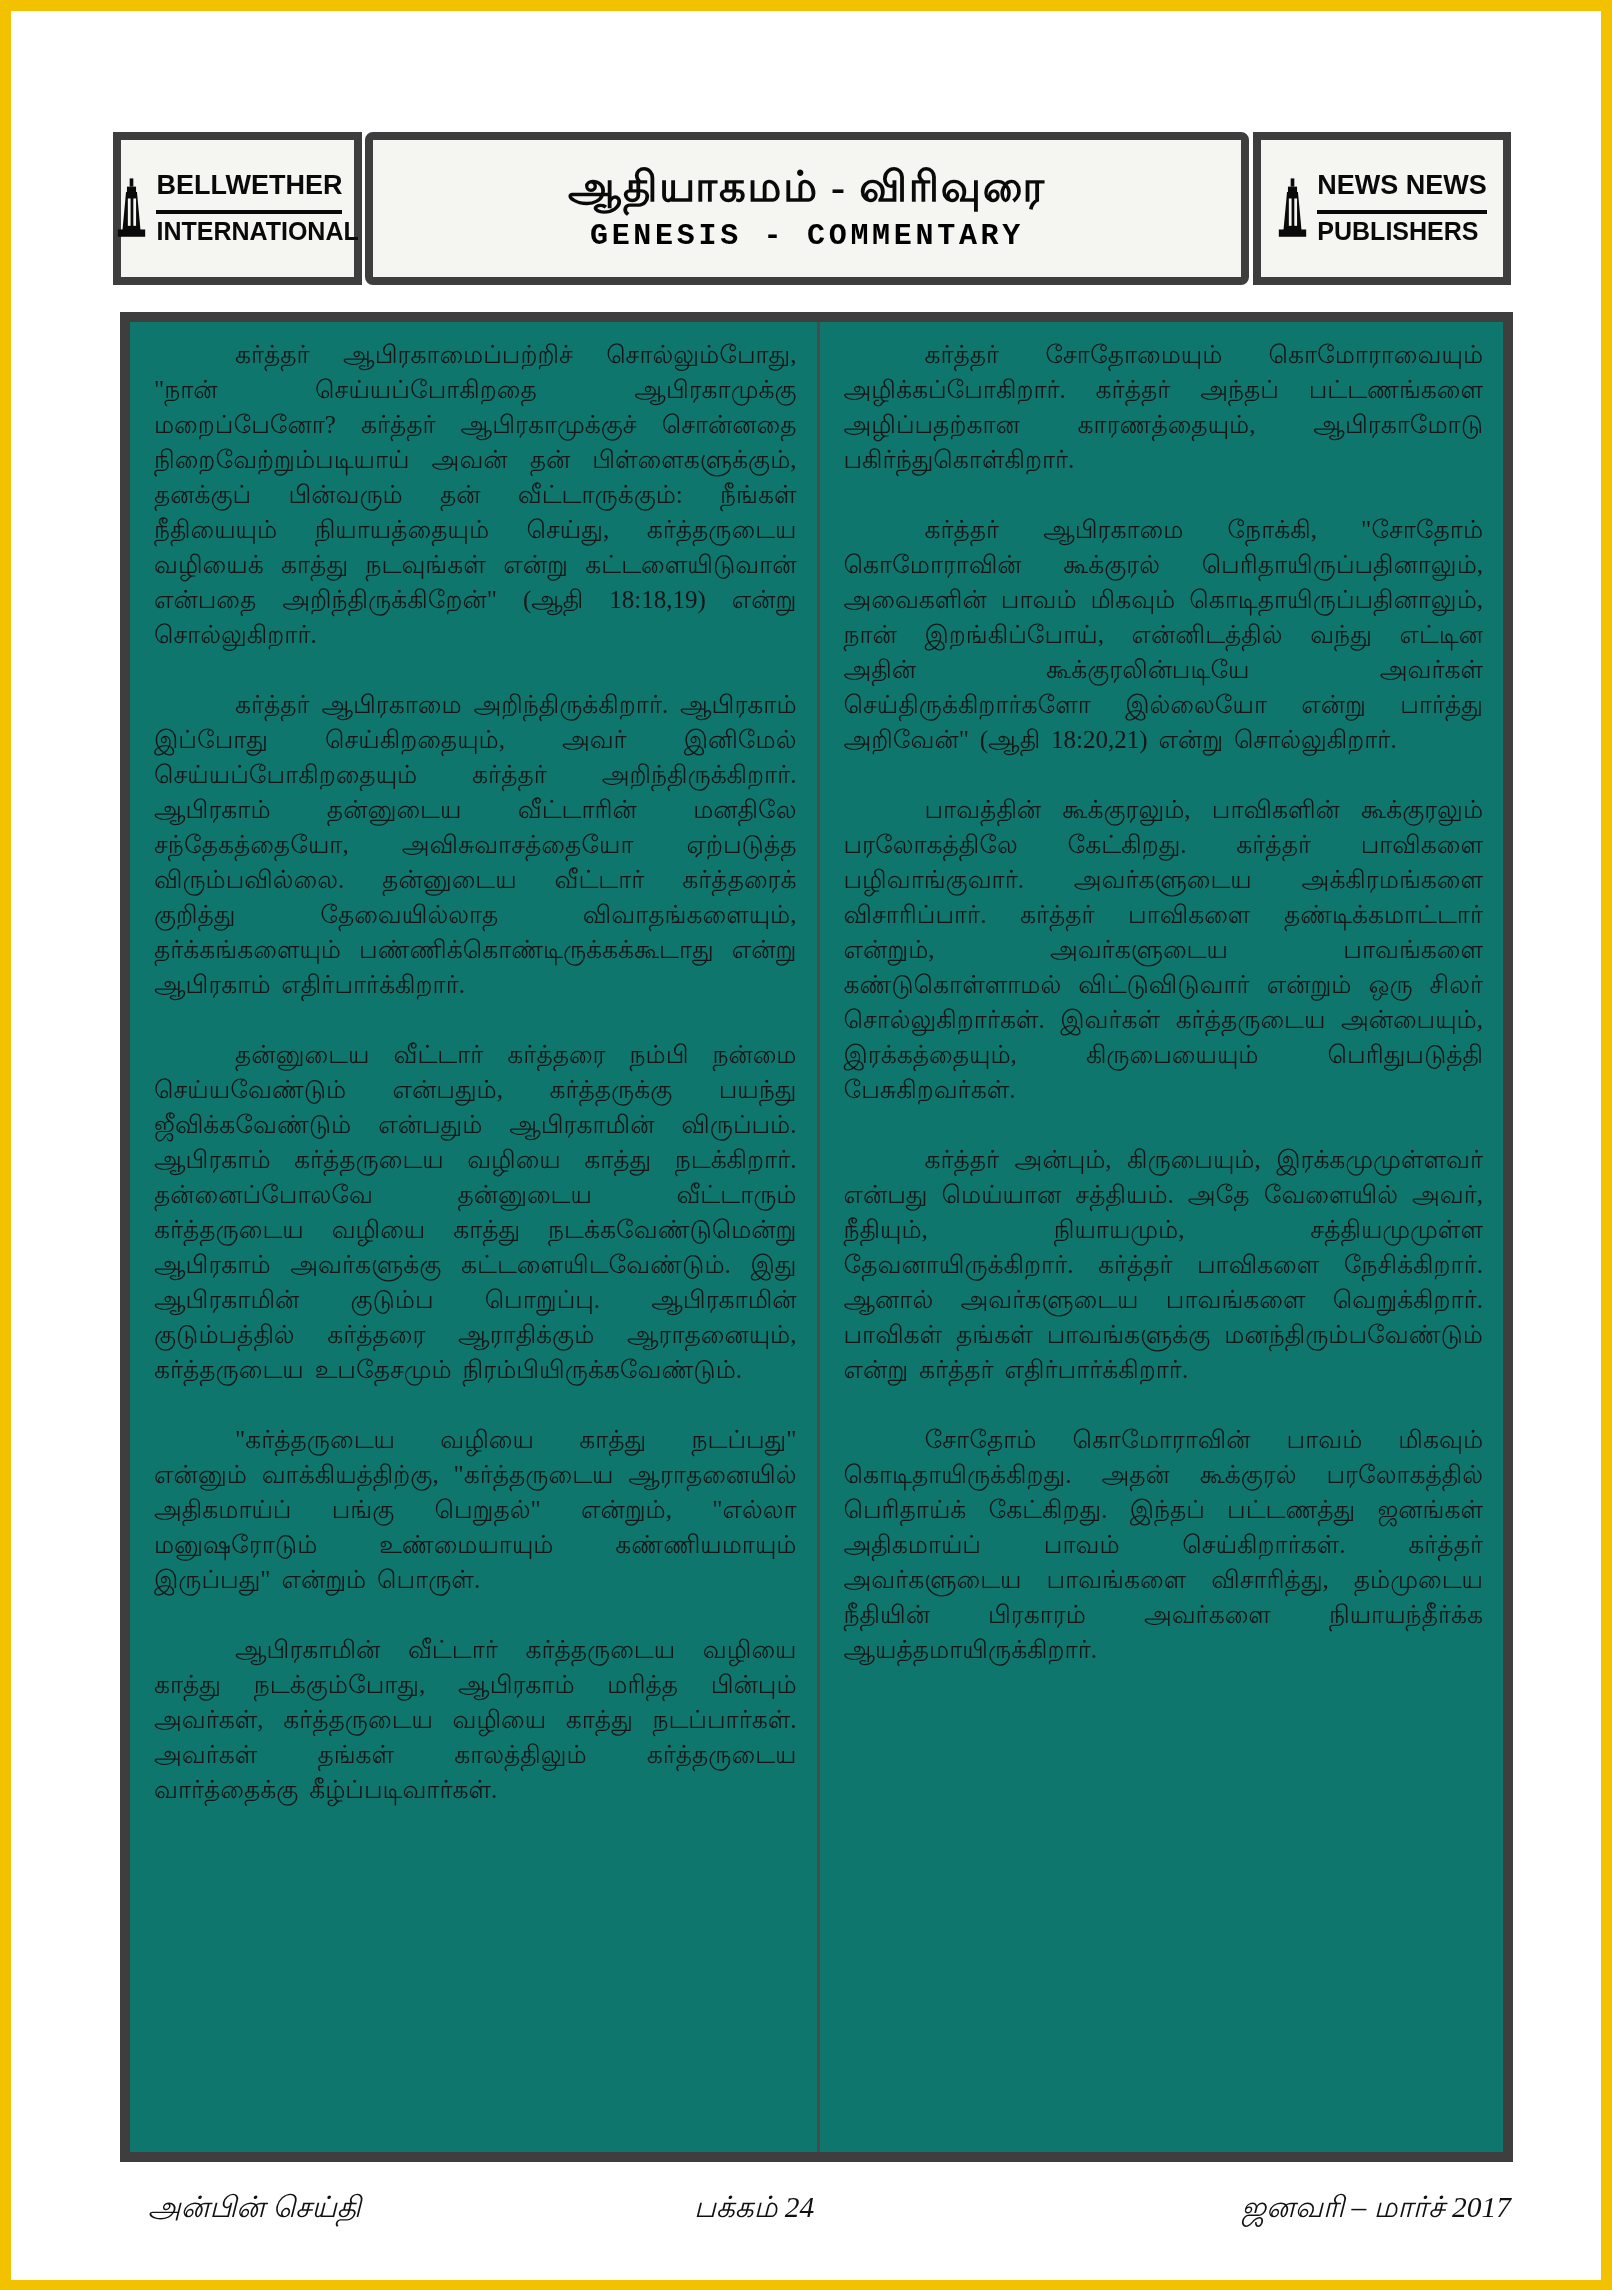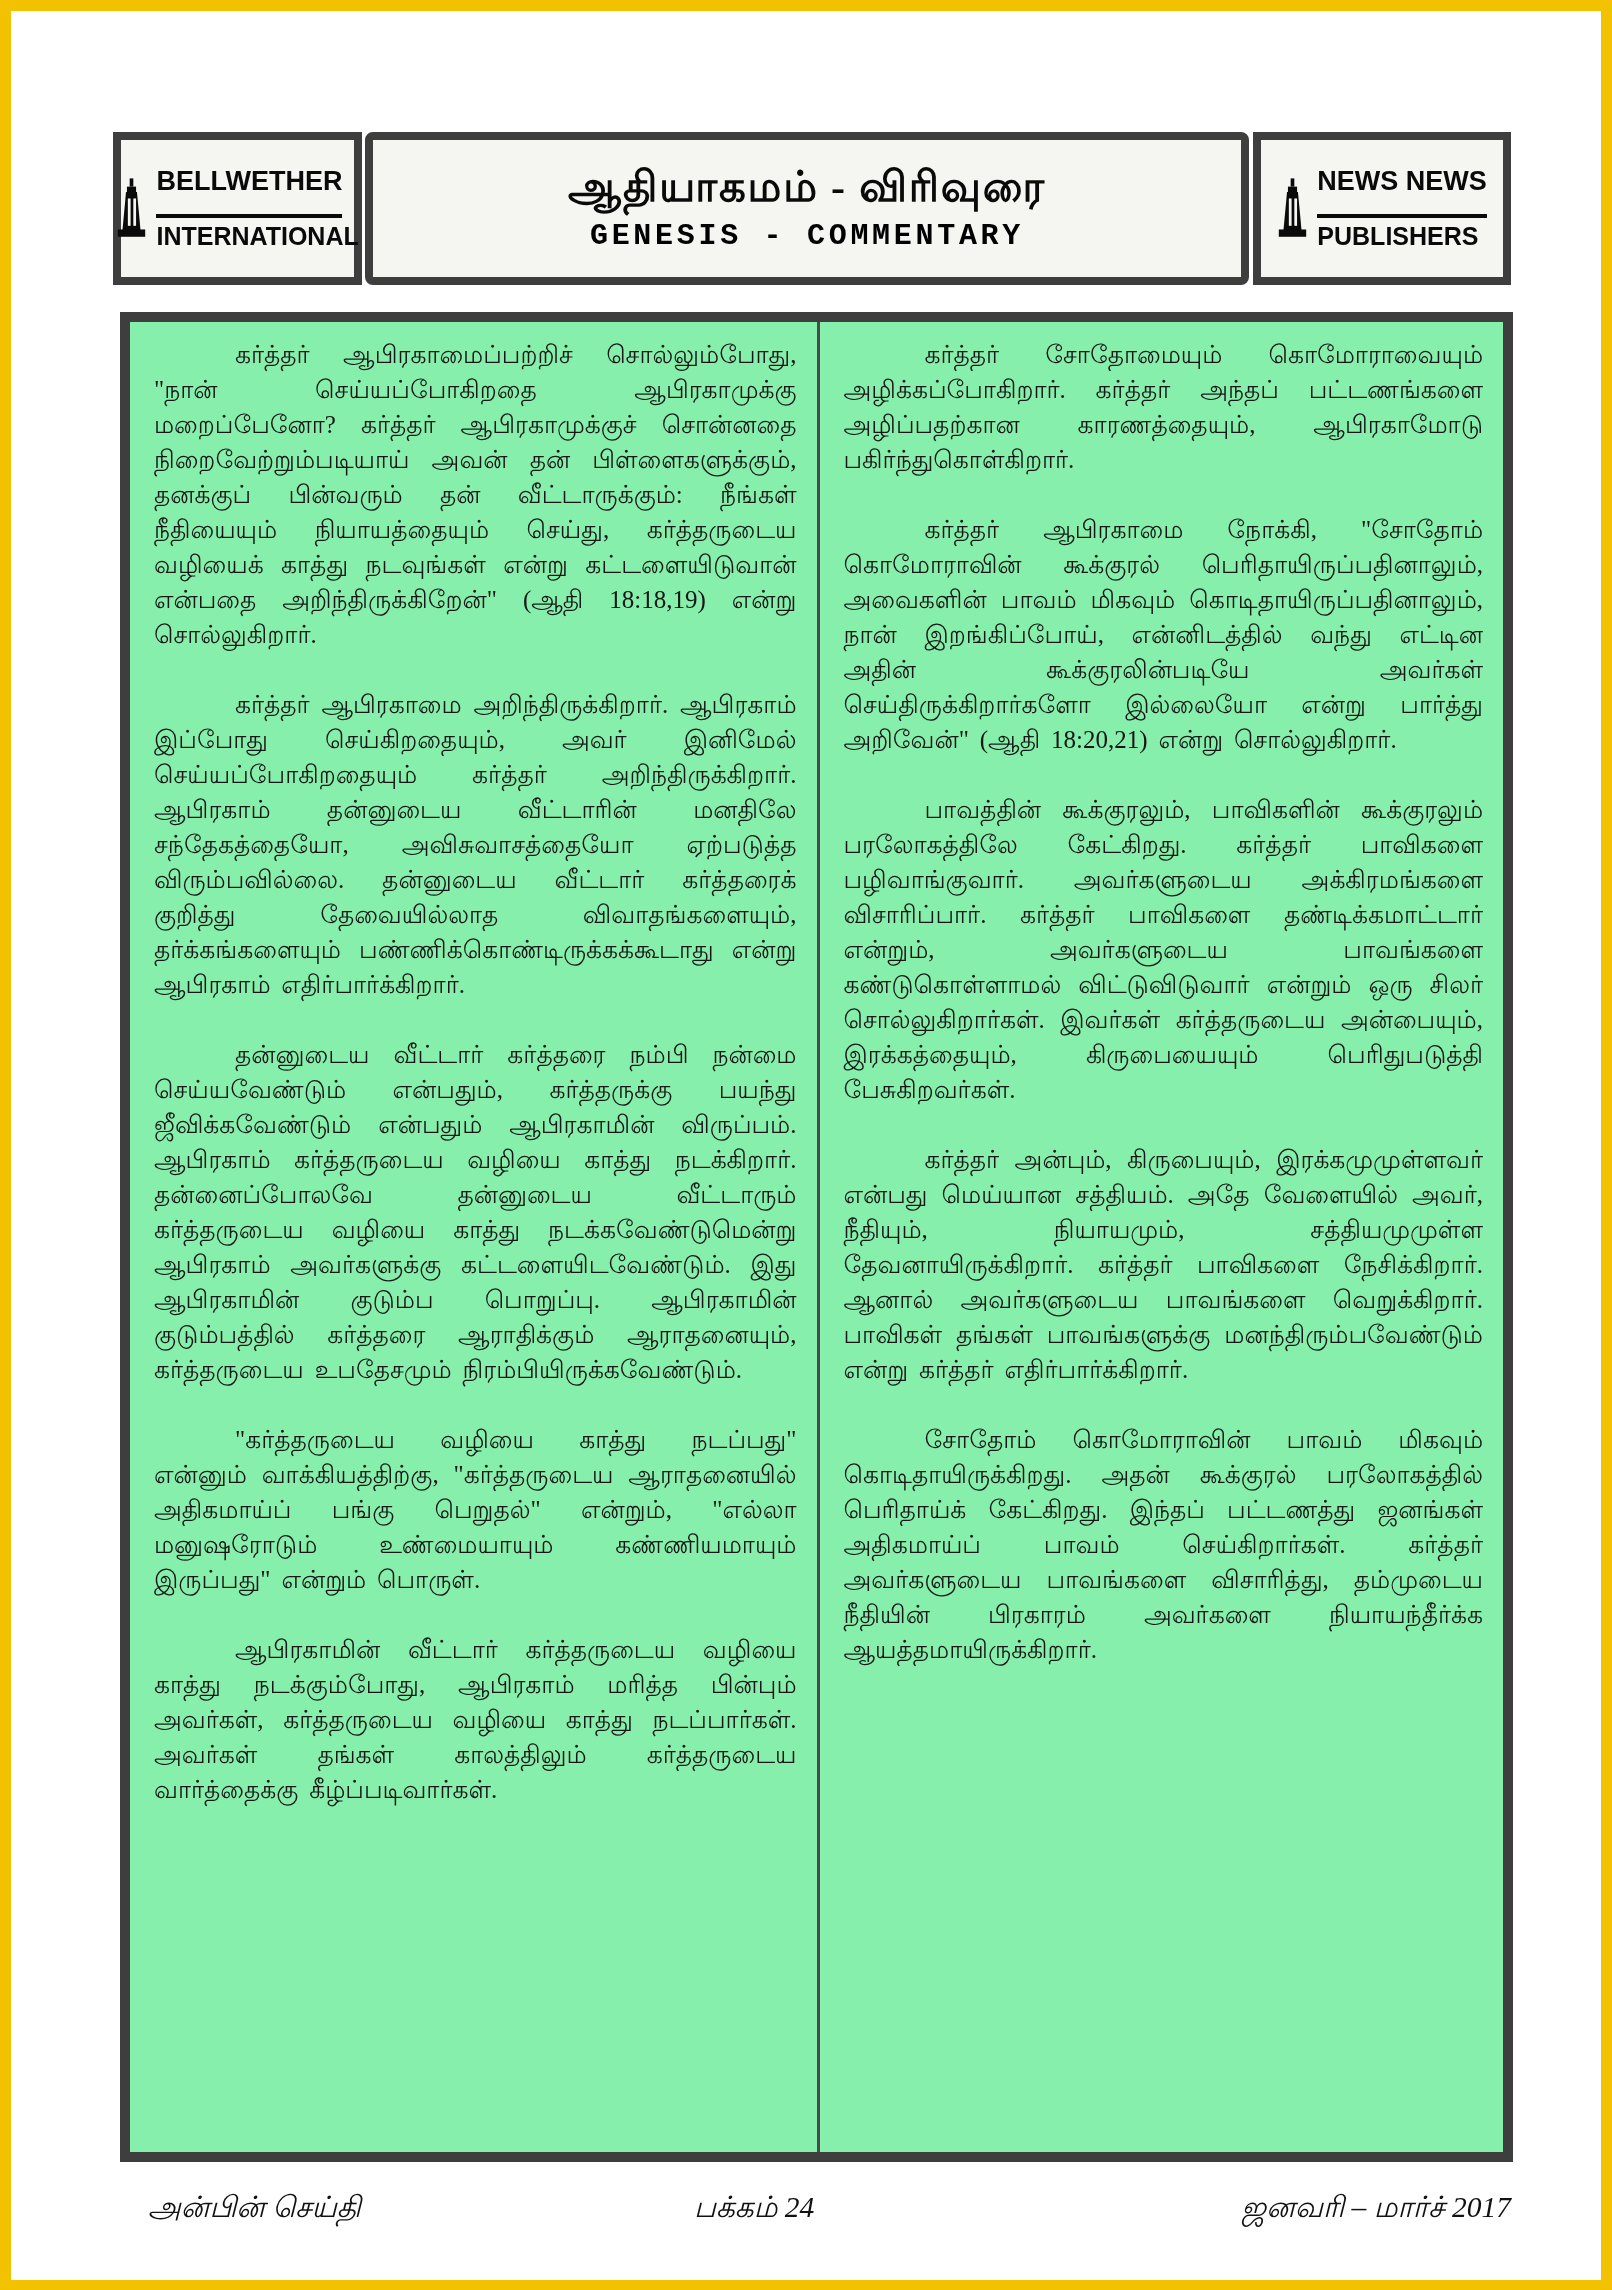--- a/index.html
+++ b/index.html
@@ -25,39 +25,39 @@
   .logo-right{left:1242px;width:258px;}
   .logo-inner{
     height:100%;display:flex;align-items:center;justify-content:center;gap:9.2px;
   }
   .lh-icon{width:31px;height:61px;flex:0 0 auto;}
   .lh-icon svg{width:100%;height:100%;}
   .logo-text{display:flex;flex-direction:column;align-items:flex-start;}
   .logo-line1{
     font-family:"Liberation Sans", sans-serif;font-weight:bold;
     font-size:27px;letter-spacing:0px;line-height:1.05;color:#0a0a0a;
-    padding-bottom:19px;border-bottom:4.6px solid #0a0a0a;white-space:nowrap;
+    padding-bottom:10px;border-bottom:4.6px solid #0a0a0a;white-space:nowrap;
   }
   .logo-line2{
     font-family:"Liberation Sans", sans-serif;font-weight:bold;
     font-size:25px;line-height:1.1;color:#0a0a0a;padding-top:4.6px;white-space:nowrap;
   }
   .title-inner{height:100%;display:flex;flex-direction:column;align-items:center;justify-content:center;gap:13px;}
   .title-tamil{
     font-weight:bold;font-size:42px;line-height:1;color:#0a0a0a;
     font-family:"Liberation Serif", serif;letter-spacing:1.8px;
   }
   .title-english{
     font-family:Liberation Mono, monospace;font-weight:bold;
     font-size:30px;line-height:1;letter-spacing:3.7px;color:#000000;
   }
   
   .main-box{
     position:absolute;left:109px;top:301px;width:1393px;height:1850px;
-    box-sizing:border-box;border:10px solid #3e3e3e;background:#86efac;
+    box-sizing:border-box;border:10px solid #3e3e3e;background:#0f766e;
     display:flex;overflow:hidden;
   }
   .col{
     box-sizing:border-box;width:50%;
     padding:14.8px 20px 18.5px 24px;
     font-size:25px;line-height:35px;
     text-align:justify;word-spacing:4.6px;
   }
   .col-right{border-left:3.7px solid #4a4a4a;}
   .col p{margin:0 0 35px 0;text-indent:81px;}

